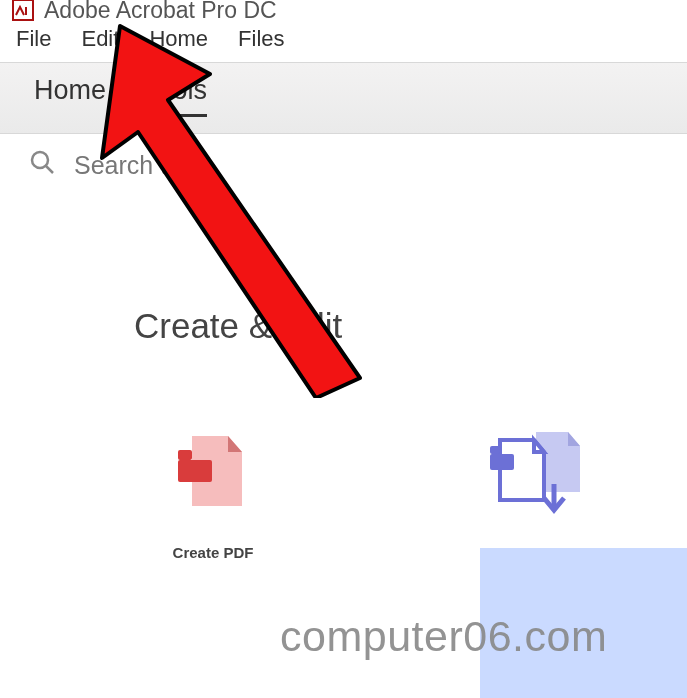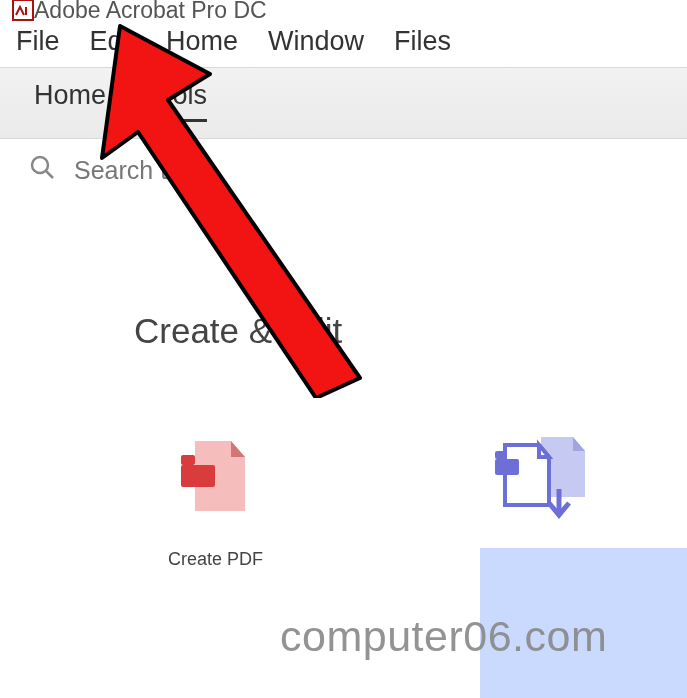--- a/index.html
+++ b/index.html
@@ -8,33 +8,34 @@
     height: 698px;
     font-family: "Segoe UI", Arial, sans-serif;
     background: #fff;
     position: relative;
     overflow: hidden;
     color: #333;
   }
   .titlebar {
     display: flex;
     align-items: center;
+    gap: 10px;
     padding: 0 12px;
     height: 20px;
   }
   .app-icon {
     width: 22px; height: 22px;
     display: flex; align-items: center; justify-content: center;
   }
   .app-title { font-size: 23px; color: #555; white-space: nowrap; }
   .menubar {
     display: flex;
     gap: 30px;
     padding: 6px 16px 10px;
-    font-size: 27px;
+    font-size: 22px;
     color: #333;
   }
   .menubar span { cursor: default; }
   .tabbar {
     background: linear-gradient(#f3f2f2, #eaeaea);
     border-top: 1px solid #d8d8d8;
     border-bottom: 1px solid #d8d8d8;
     display: flex;
     gap: 30px;
     padding: 12px 26px 16px;
@@ -48,21 +49,21 @@
     align-items: center;
     gap: 18px;
     padding: 14px 28px;
     font-size: 25px;
     color: #777;
   }
   .content { padding: 110px 60px 0 134px; }
   .section-title { font-size: 35px; color: #444; font-weight: 400; margin-bottom: 80px; }
   .tools-row { display: flex; gap: 230px; padding-left: 34px; }
   .tool { display: flex; flex-direction: column; align-items: center; gap: 24px; }
-  .tool-label { font-size: 18px; color: #444; white-space: nowrap; }
+  .tool-label { font-size: 15px; color: #444; white-space: nowrap; font-weight: bold; }
   .highlight-box {
     position: absolute;
     left: 480px; top: 548px;
     width: 207px; height: 150px;
     background: rgba(90, 140, 255, 0.32);
     pointer-events: none;
   }
   .arrow-overlay {
     position: absolute;
     left: 90px; top: 18px;
@@ -90,21 +91,20 @@
       <path d="M4 16 L8 8 L12 16 M14 8 v8" stroke="#a11" stroke-width="2" fill="none"></path>
     </svg>
   </span>
   <span class="app-title">Adobe Acrobat Pro DC</span>
 </div>
 
 <div class="menubar">
   <span>File</span>
   <span>Edit</span>
   <span>Home</span>
-  <span>Window</span>
   <span>Files</span>
 </div>
 
 <div class="tabbar">
   <span class="tab">Home</span>
   <span class="tab active">Tools</span>
 </div>
 
 <div class="search-row">
   <span>

